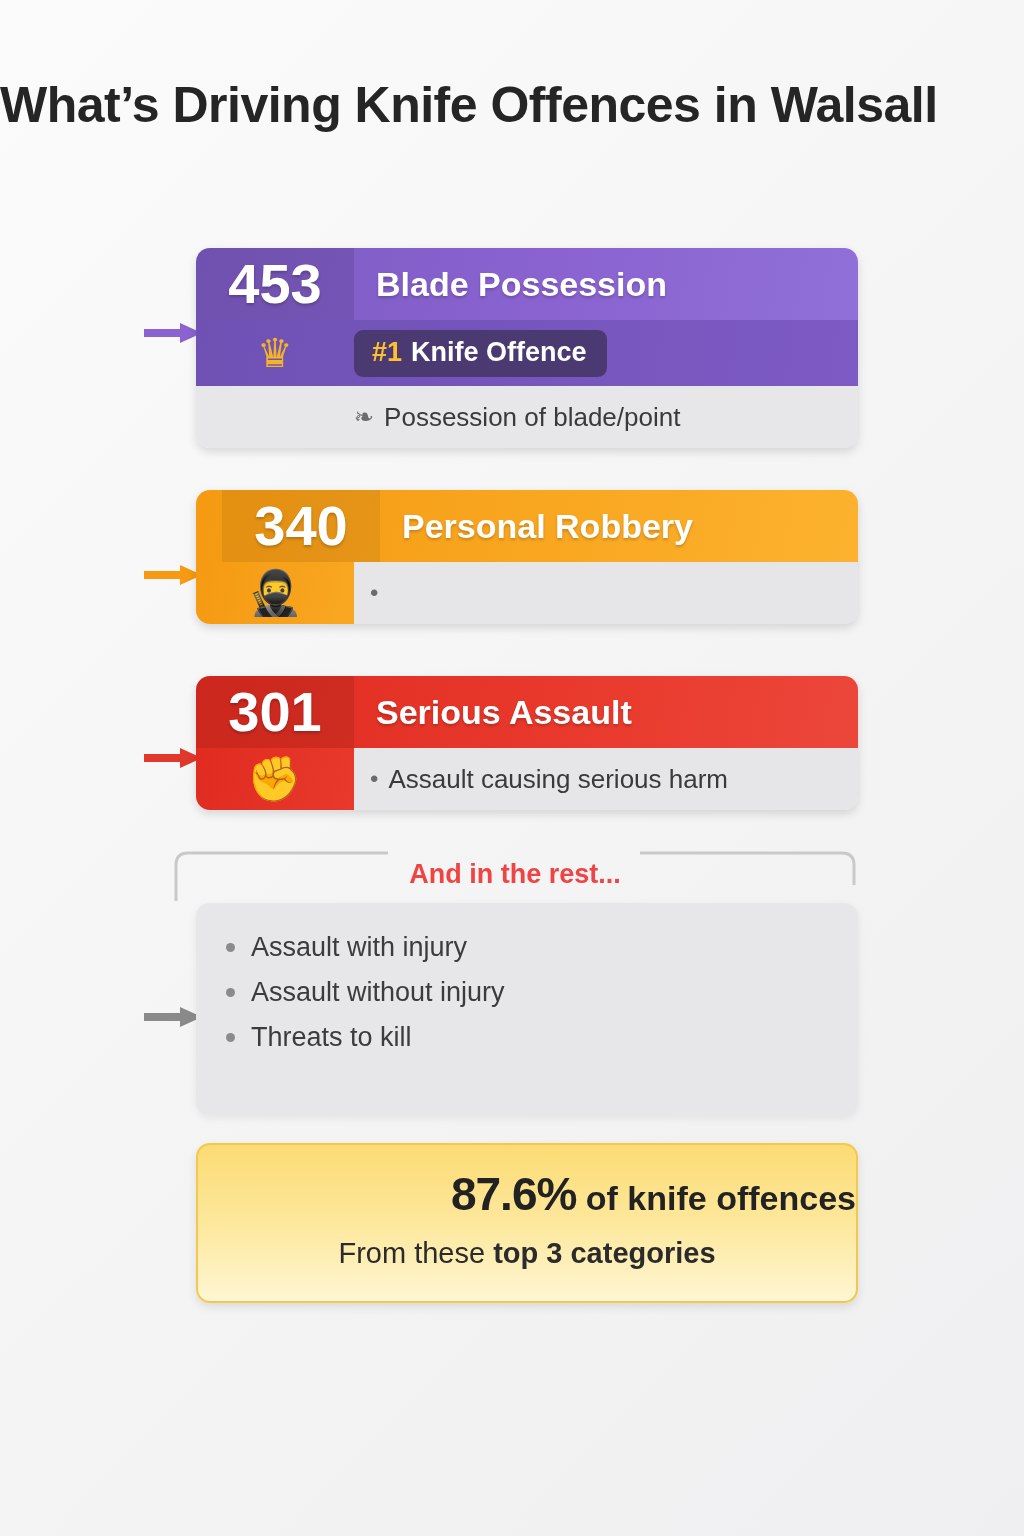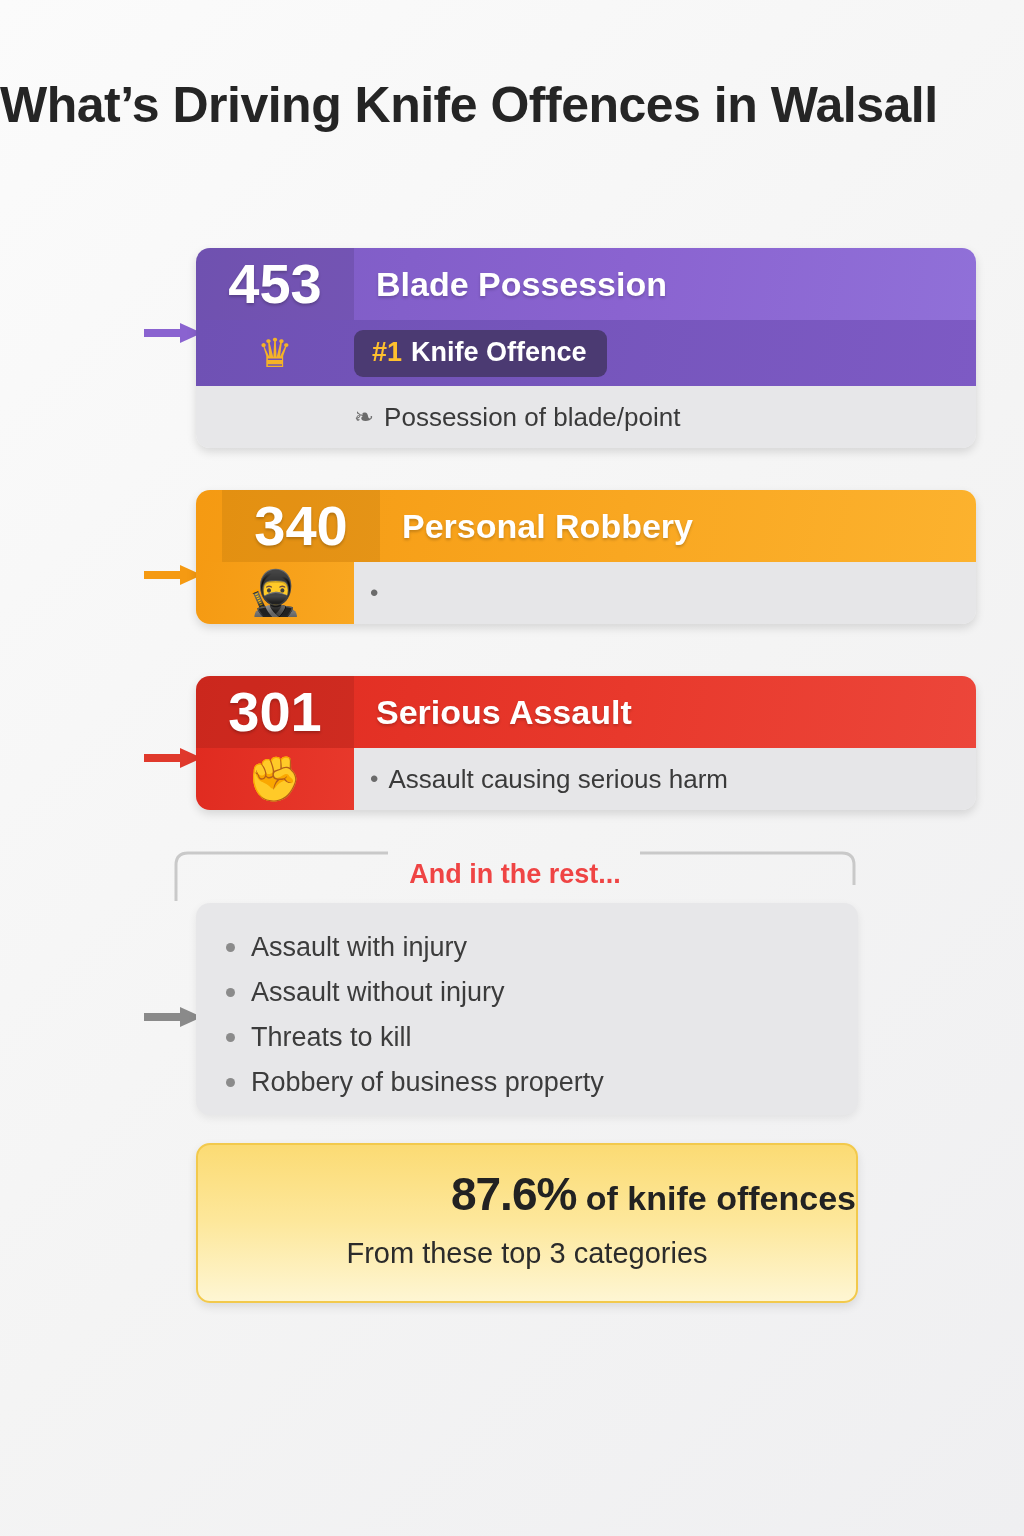--- a/index.html
+++ b/index.html
@@ -35,21 +35,21 @@
     top: 255px;
     width: 90px;
     height: 790px;
     pointer-events: none;
   }
 
   
   .card {
     position: absolute;
     left: 196px;
-    width: 780px;
+    width: 662px;
     border-radius: 14px;
     overflow: hidden;
     box-shadow: 0 4px 10px rgba(0,0,0,0.13);
   }
   .card-head {
     display: flex;
     align-items: stretch;
     min-height: 72px;
   }
   .num-box {
@@ -218,21 +218,21 @@
     letter-spacing: -1px;
   }
   .footer-line1 .pct-rest { font-weight: 700; }
   .footer-line2 {
     position: absolute;
     top: 92px; left: 0; right: 0;
     text-align: center;
     font-size: 29px;
     color: #2b2b2b;
   }
-  .footer-line2 b { font-weight: 400; }
+  .footer-line2 b { font-weight: 700; }
 </style>
 </head>
 <body>
 
 <div class="title">What’s Driving Knife Offences in Walsall</div>
 
 <svg class="rail" viewBox="0 0 90 790" width="90" height="790">
   <defs>
     <linearGradient id="railgrad" x1="0" y1="0" x2="0" y2="1">
       <stop offset="0%" stop-color="#8a8a8a"></stop>
@@ -325,24 +325,20 @@
     <span>Assault with injury</span>
   </div>
   <div class="rest-item">
     <span class="dot"></span>
     <span>Assault without injury</span>
   </div>
   <div class="rest-item">
     <span class="dot"></span>
     <span>Threats to kill</span>
   </div>
-  <div class="rest-item">
-    <span class="dot"></span>
-    <span>Robbery of business property</span>
-  </div>
 </div>
 
 <div class="footer-stat">
   <div class="footer-line1">
     <span class="pct">87.6%</span><span class="pct-rest"> of knife offences</span>
   </div>
   <div class="footer-line2">
     <span>From these </span><b>top 3 categories</b>
   </div>
 </div>

